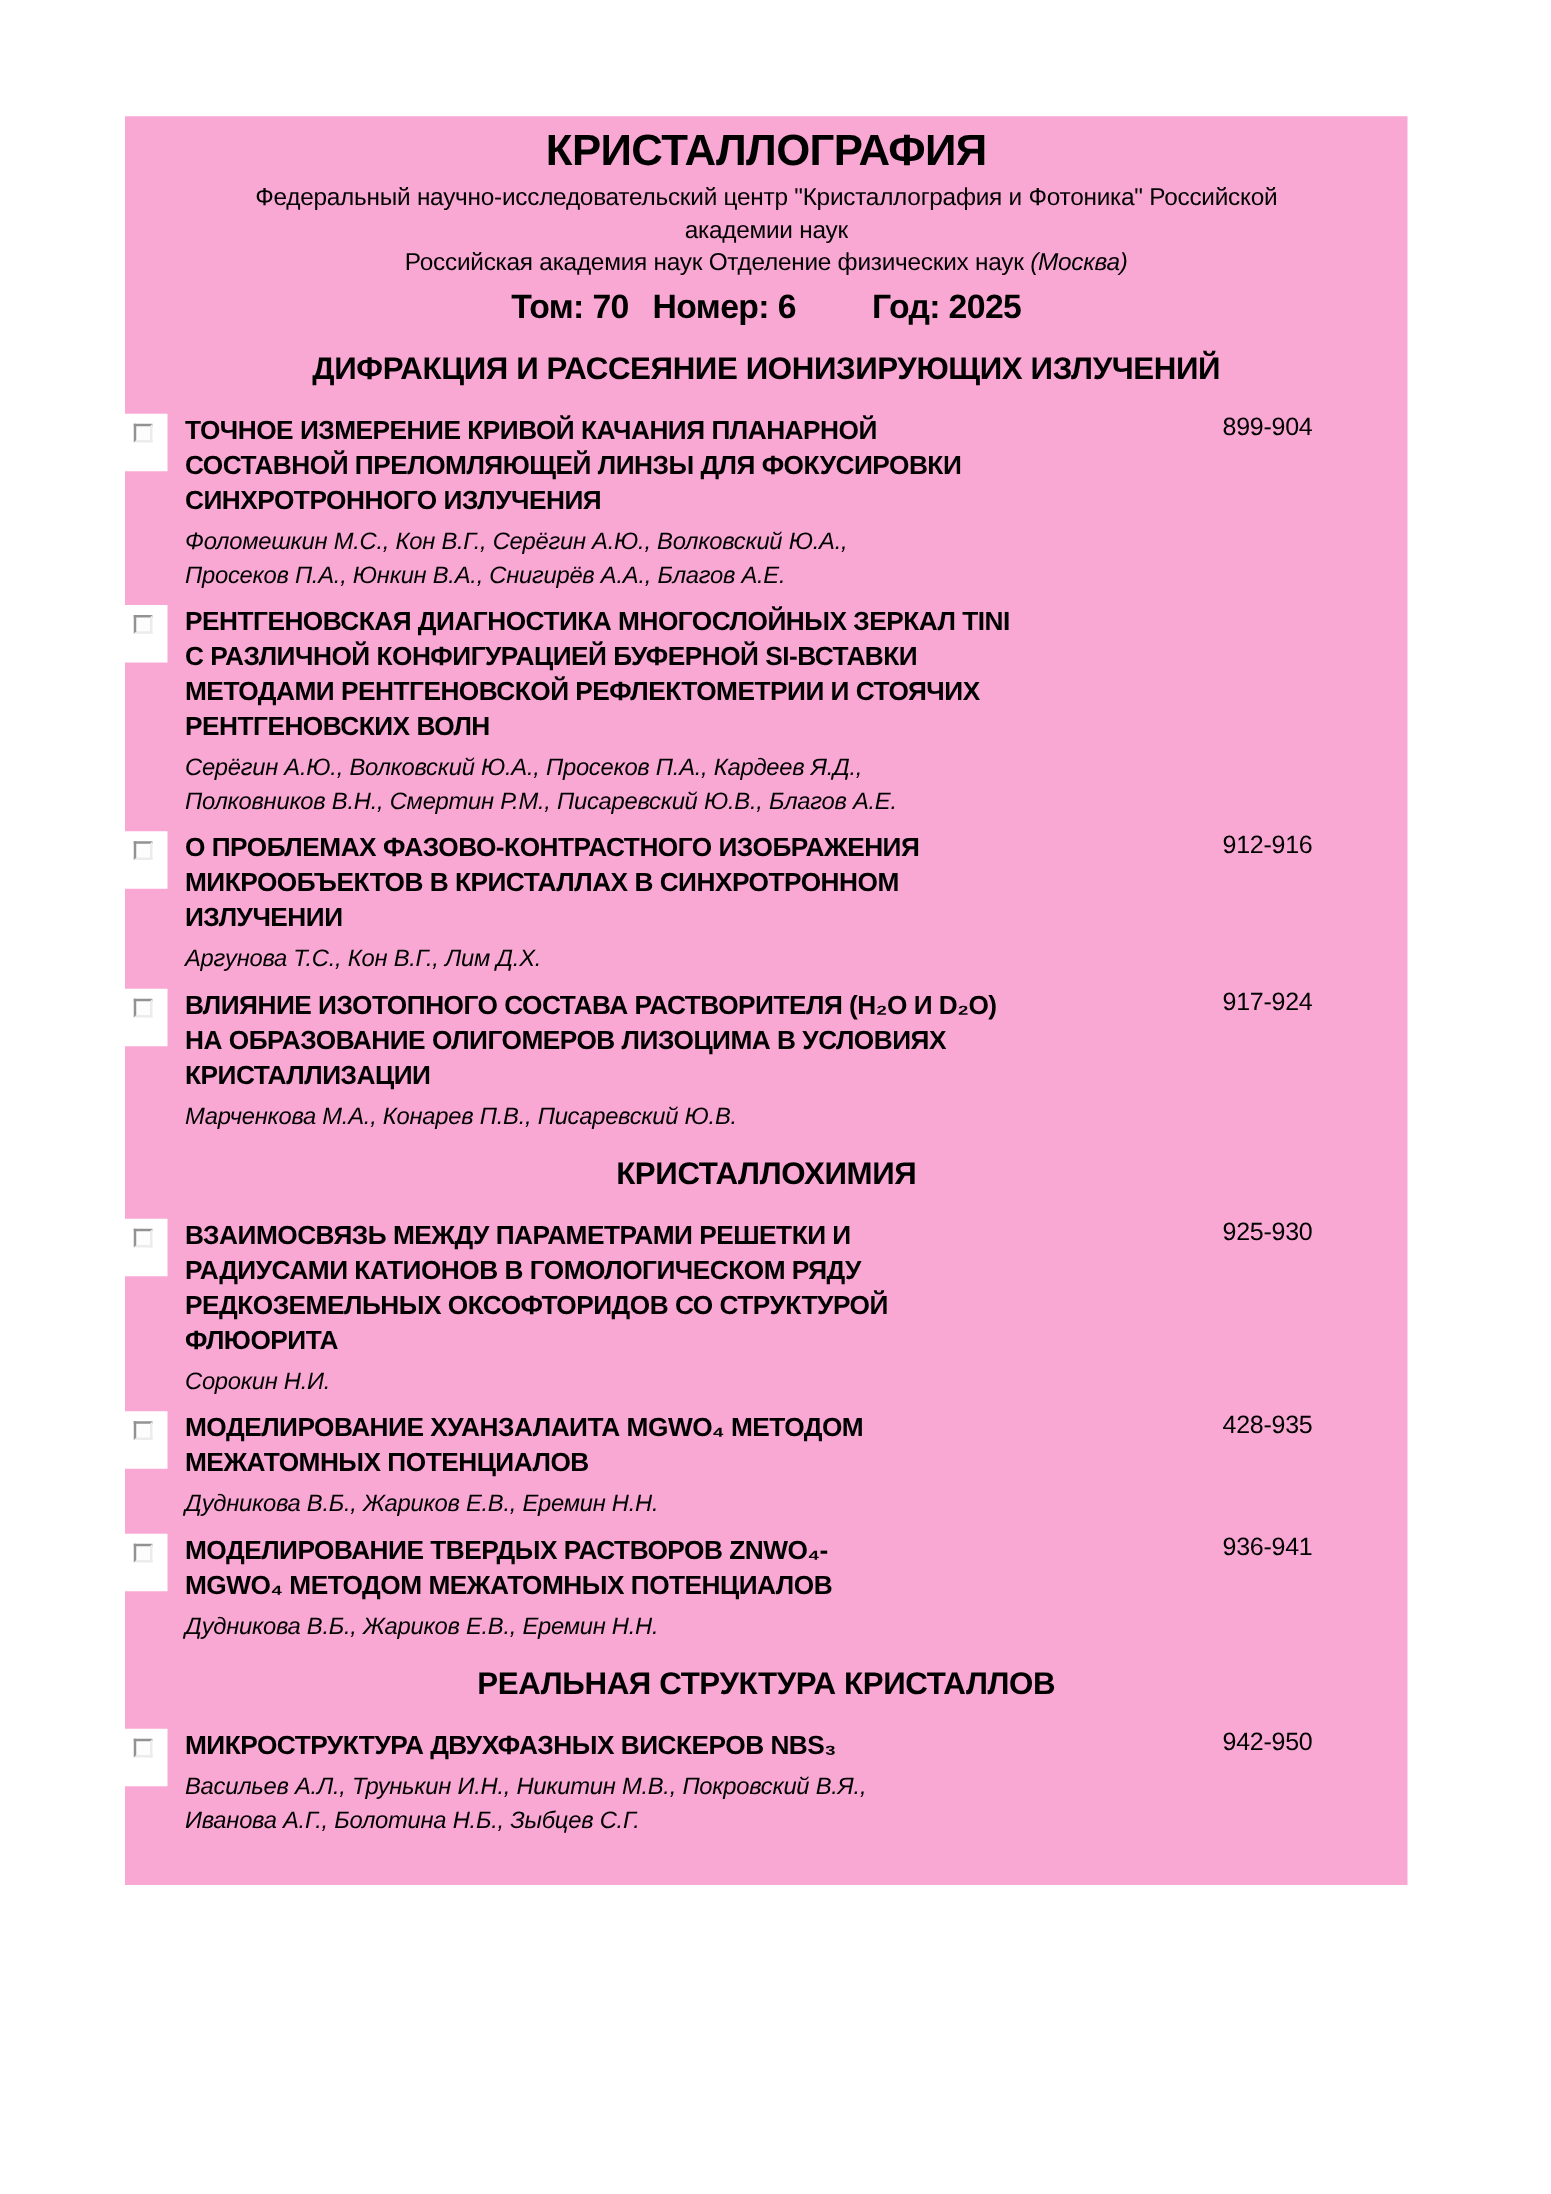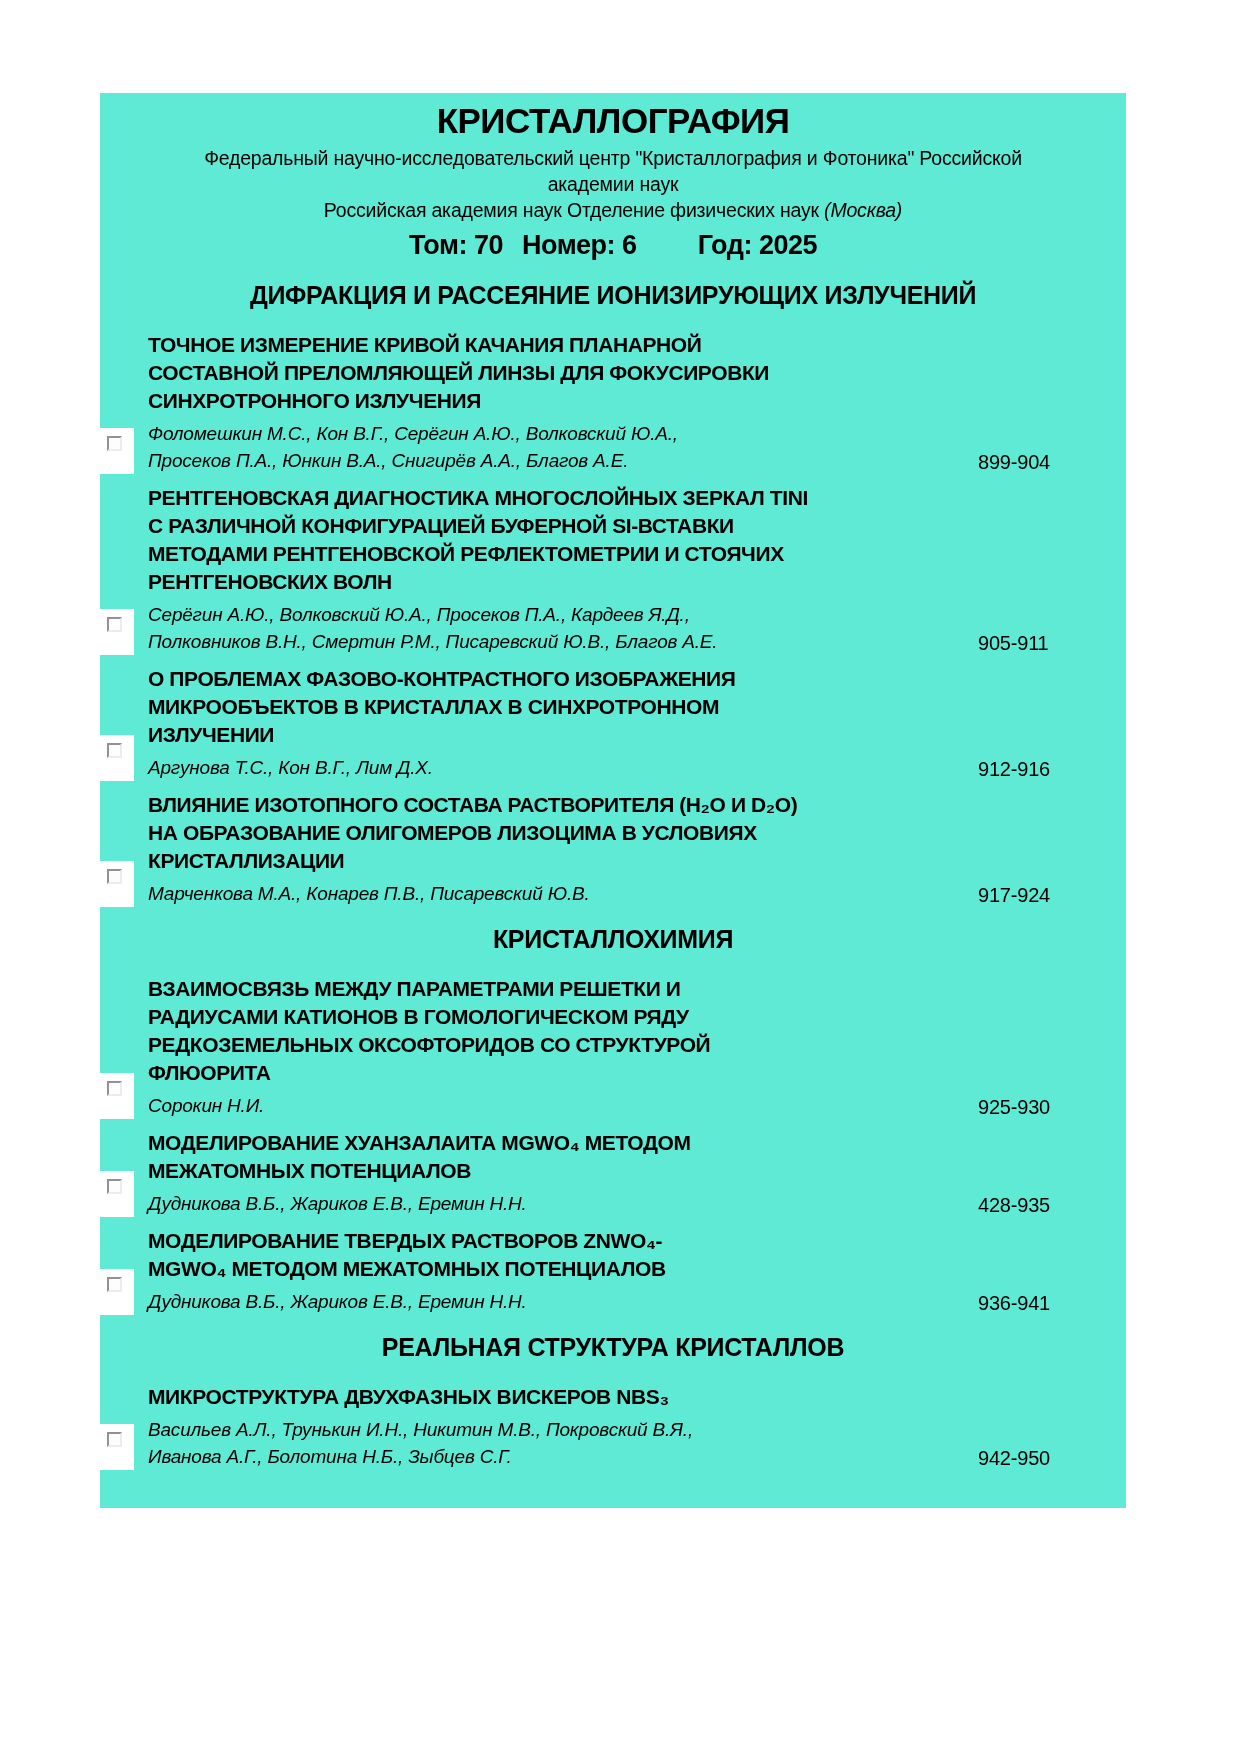--- a/index.html
+++ b/index.html
@@ -9,21 +9,21 @@
     background: #ffffff;
     font-family: "Liberation Sans", "DejaVu Sans", sans-serif;
     color: #000;
     position: relative;
   }
   .panel {
     position: absolute;
     left: 100px; top: 93px;
     width: 1026px;
     min-height: 1408px;
-    background: #5eead4;
+    background: #f9a8d4;
     padding: 6px 0 28px 0;
   }
   .journal-title {
     text-align: center;
     font-size: 35px;
     font-weight: bold;
     letter-spacing: -0.5px;
     line-height: 40px;
     margin: 2px 0 4px 0;
   }
@@ -55,21 +55,21 @@
   .section-header {
     text-align: center;
     font-size: 25px;
     font-weight: bold;
     line-height: 24px;
     margin: 20px 0 24px 0;
     letter-spacing: -0.3px;
   }
   .article-row {
     display: flex;
-    align-items: flex-end;
+    align-items: flex-start;
     margin-bottom: 10px;
   }
   .chk-cell {
     width: 48px;
     flex: 0 0 48px;
   }
   .chk-bg {
     width: 34px;
     min-height: 46px;
     background: #ffffff;
@@ -153,21 +153,20 @@
         </div>
       </div>
     <div class="art-main">
       <div class="art-title">РЕНТГЕНОВСКАЯ ДИАГНОСТИКА МНОГОСЛОЙНЫХ ЗЕРКАЛ TINI
 С РАЗЛИЧНОЙ КОНФИГУРАЦИЕЙ БУФЕРНОЙ SI-ВСТАВКИ
 МЕТОДАМИ РЕНТГЕНОВСКОЙ РЕФЛЕКТОМЕТРИИ И СТОЯЧИХ
 РЕНТГЕНОВСКИХ ВОЛН</div>
       <div class="art-authors">Серёгин А.Ю., Волковский Ю.А., Просеков П.А., Кардеев Я.Д.,
 Полковников В.Н., Смертин Р.М., Писаревский Ю.В., Благов А.Е.</div>
     </div>
-    <div class="art-pages">905-911</div>
   </div>
 
   <div class="article-row">
     <div class="chk-cell">
         <div class="chk-bg">
           <span class="cb"></span>
         </div>
       </div>
     <div class="art-main">
       <div class="art-title">О ПРОБЛЕМАХ ФАЗОВО-КОНТРАСТНОГО ИЗОБРАЖЕНИЯ

